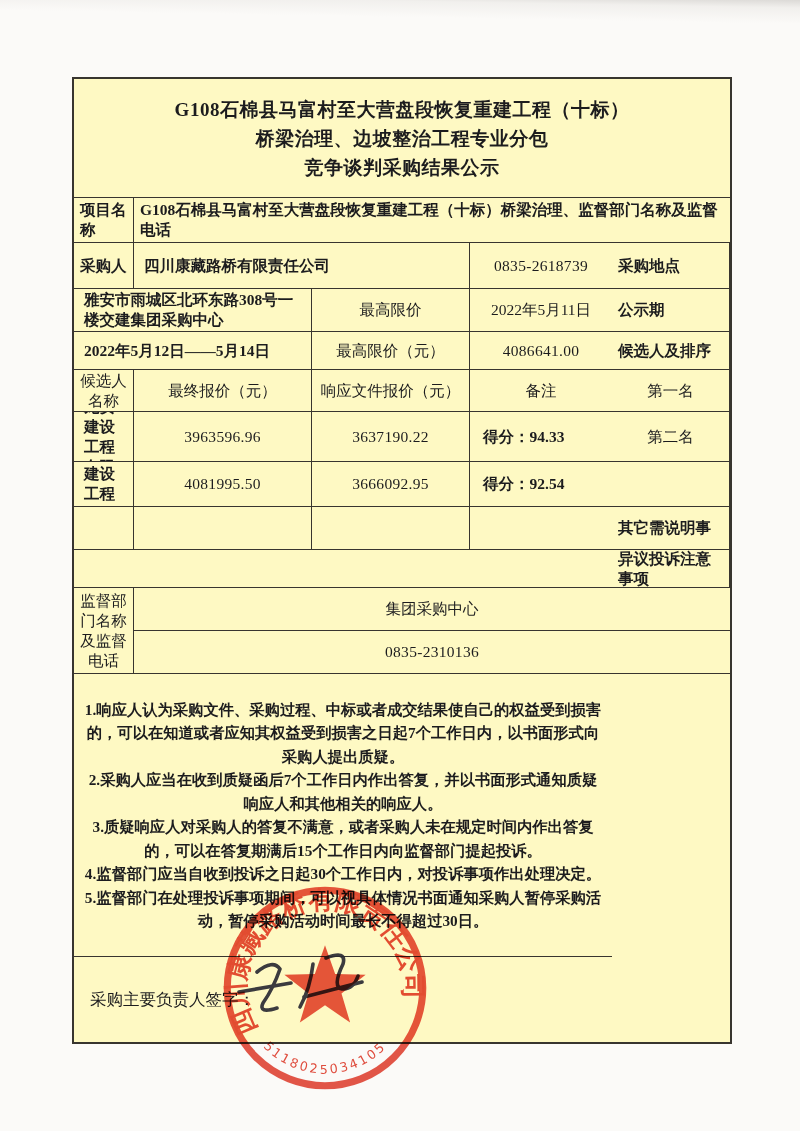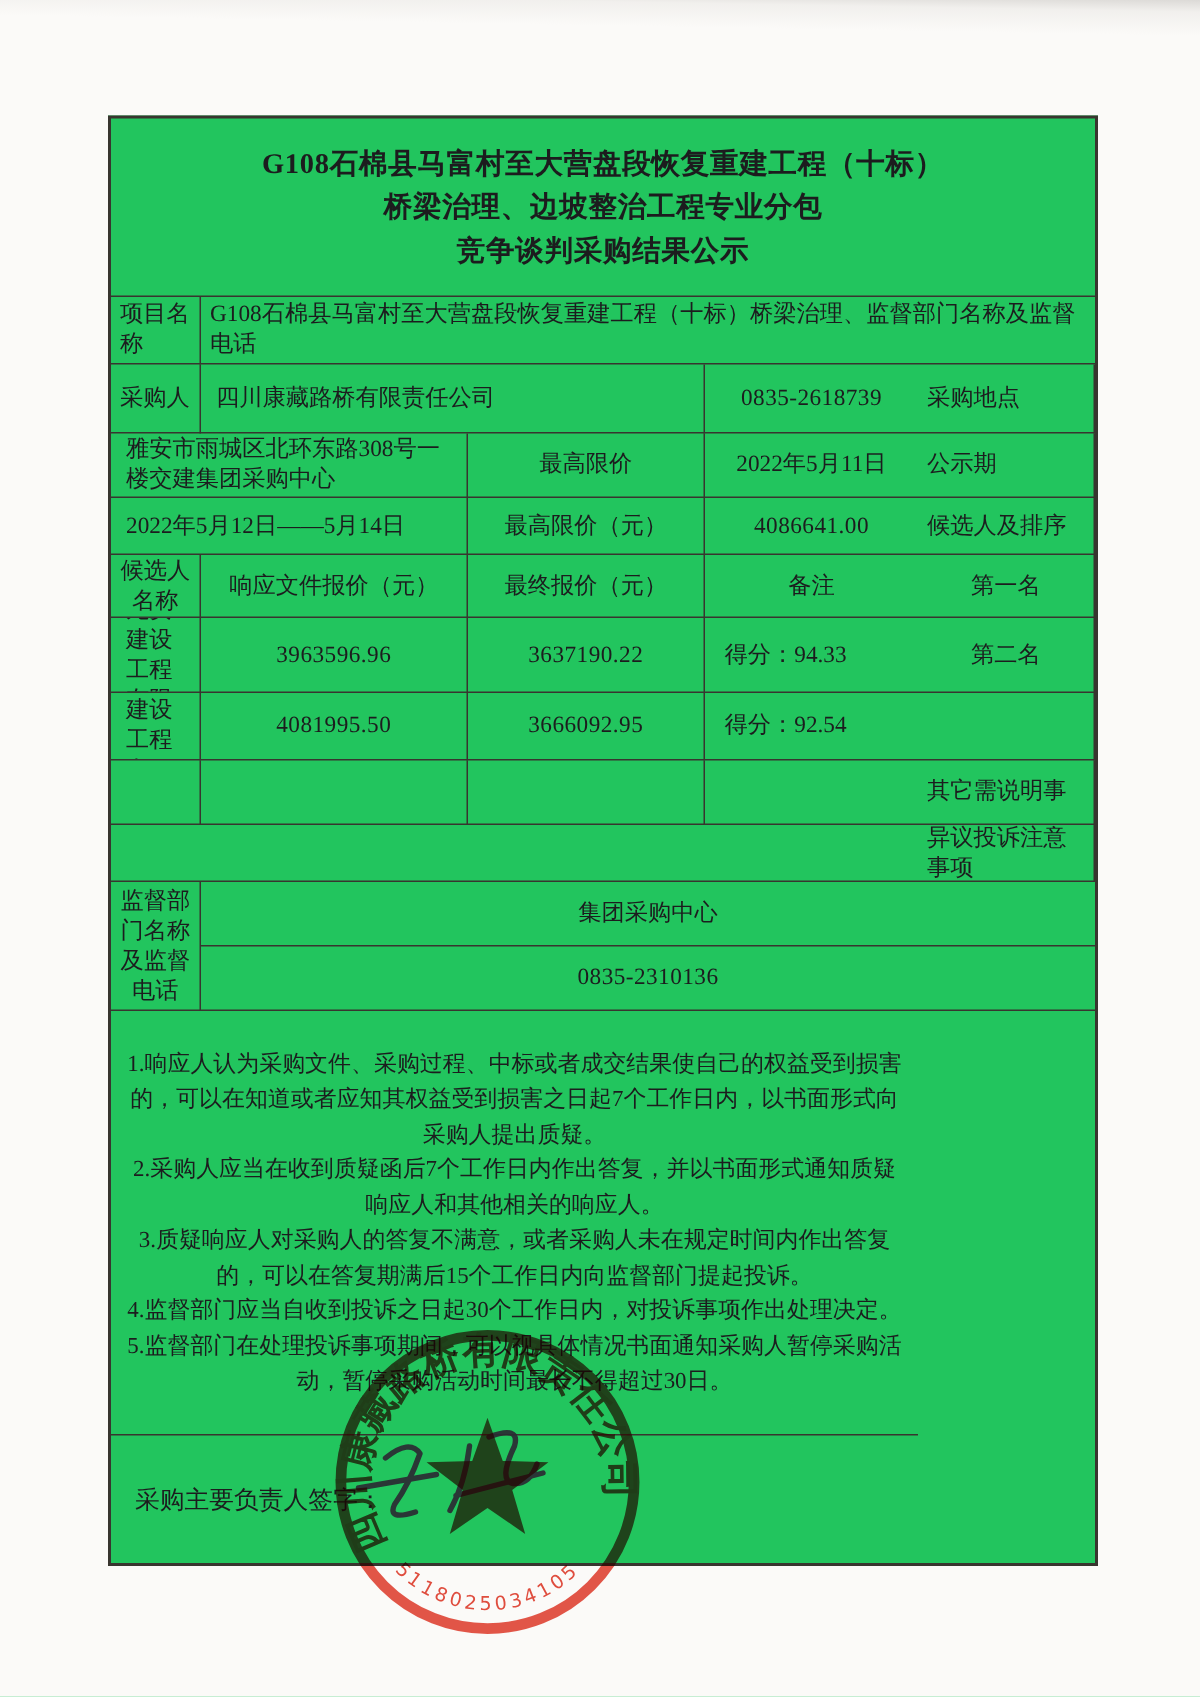--- a/index.html
+++ b/index.html
@@ -13,38 +13,38 @@
     position:absolute;top:0;left:0;width:800px;height:26px;
     background:linear-gradient(181deg,#c2bfbb 0px,#e9e7e4 8px,rgba(251,250,248,0) 24px);
     opacity:.55;pointer-events:none;
   }
   .doc-table{
     position:absolute;left:72px;top:77px;width:656px;height:963px;
     display:grid;
     grid-template-columns:60px 178px 158px 142px 118px;
     grid-template-rows:119px 45px 46px 43px 38px 42px 50px 45px 43px 38px 43px 43px 283px 85px;
     border:2px solid #38352f;
-    background:#22c55e;
+    background:#fef9c3;
     z-index:1;
   }
   .c{
     border-right:1.5px solid #38352f;
     border-bottom:1.5px solid #38352f;
     display:flex;flex-direction:column;justify-content:center;
     padding:2px 6px;
     font-size:15.5px;line-height:20px;
     box-sizing:border-box;
     overflow:hidden;
   }
   .er{border-right:none;}
   .eb{border-bottom:none;}
   .s2{grid-column:span 2;}
   .s4{grid-column:span 4;}
   .s5{grid-column:span 5;}
-  .left{align-items:flex-start;text-align:left;}
+  .left{align-items:flex-start;text-align:left;font-weight:bold;}
   .center{align-items:center;text-align:center;}
   .title-cell{font-weight:bold;font-size:19px;line-height:29px;letter-spacing:.5px;}
   .name-cell{padding-left:10px;}
   .remark-cell{padding-left:13px;}
   .monitor-label{grid-row:11/13;grid-column:1;}
   .notice-text{white-space:pre-wrap;font-size:15.3px;line-height:23.5px;padding:6px 8px;text-align:center;}
   .sign-cell{flex-direction:row;justify-content:flex-start;align-items:center;padding-left:16px;font-size:16.5px;}
   .num{letter-spacing:.3px;}
   .signature-svg{position:absolute;left:225px;top:942px;z-index:2;}
   .stamp-svg{position:absolute;left:213px;top:876px;z-index:3;mix-blend-mode:multiply;opacity:.9;}
@@ -74,22 +74,22 @@
   <div class="c center">最高限价</div>
   <div class="c er center">2022年5月11日</div>
 
   <div class="c left">公示期</div>
   <div class="c s2 left name-cell">2022年5月12日——5月14日</div>
   <div class="c center">最高限价（元）</div>
   <div class="c er center num">4086641.00</div>
 
   <div class="c left">候选人及排序</div>
   <div class="c center">候选人名称</div>
+  <div class="c center">最终报价（元）</div>
   <div class="c center">响应文件报价（元）</div>
-  <div class="c center">最终报价（元）</div>
   <div class="c er center">备注</div>
 
   <div class="c center">第一名</div>
   <div class="c left name-cell">四川龙安建设工程有限公司</div>
   <div class="c center num">3963596.96</div>
   <div class="c center num">3637190.22</div>
   <div class="c er left remark-cell">得分：94.33</div>
 
   <div class="c center">第二名</div>
   <div class="c left name-cell">四川中栋建设工程有限公司</div>

